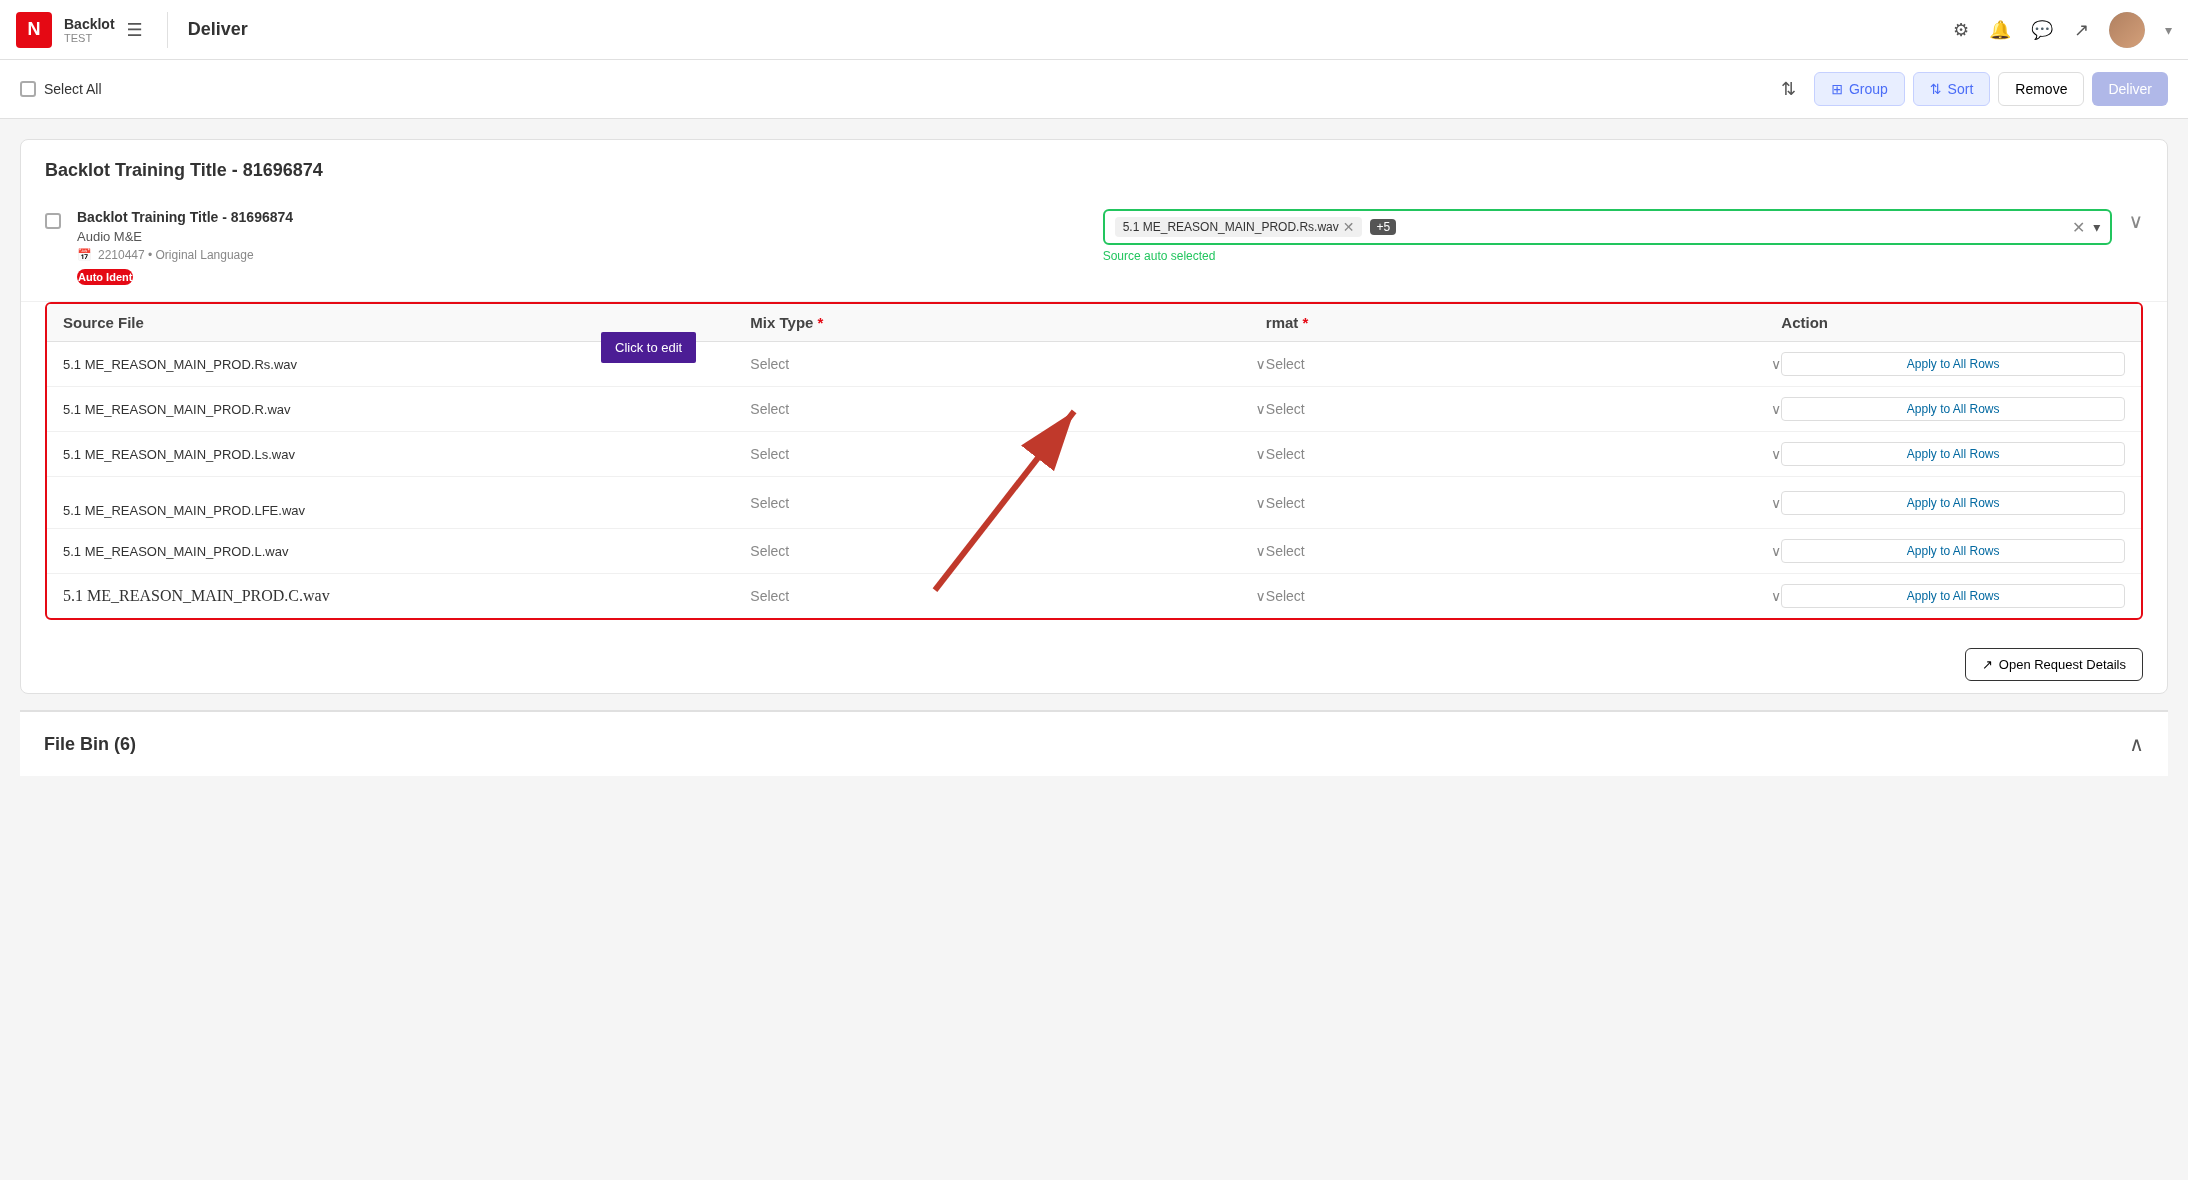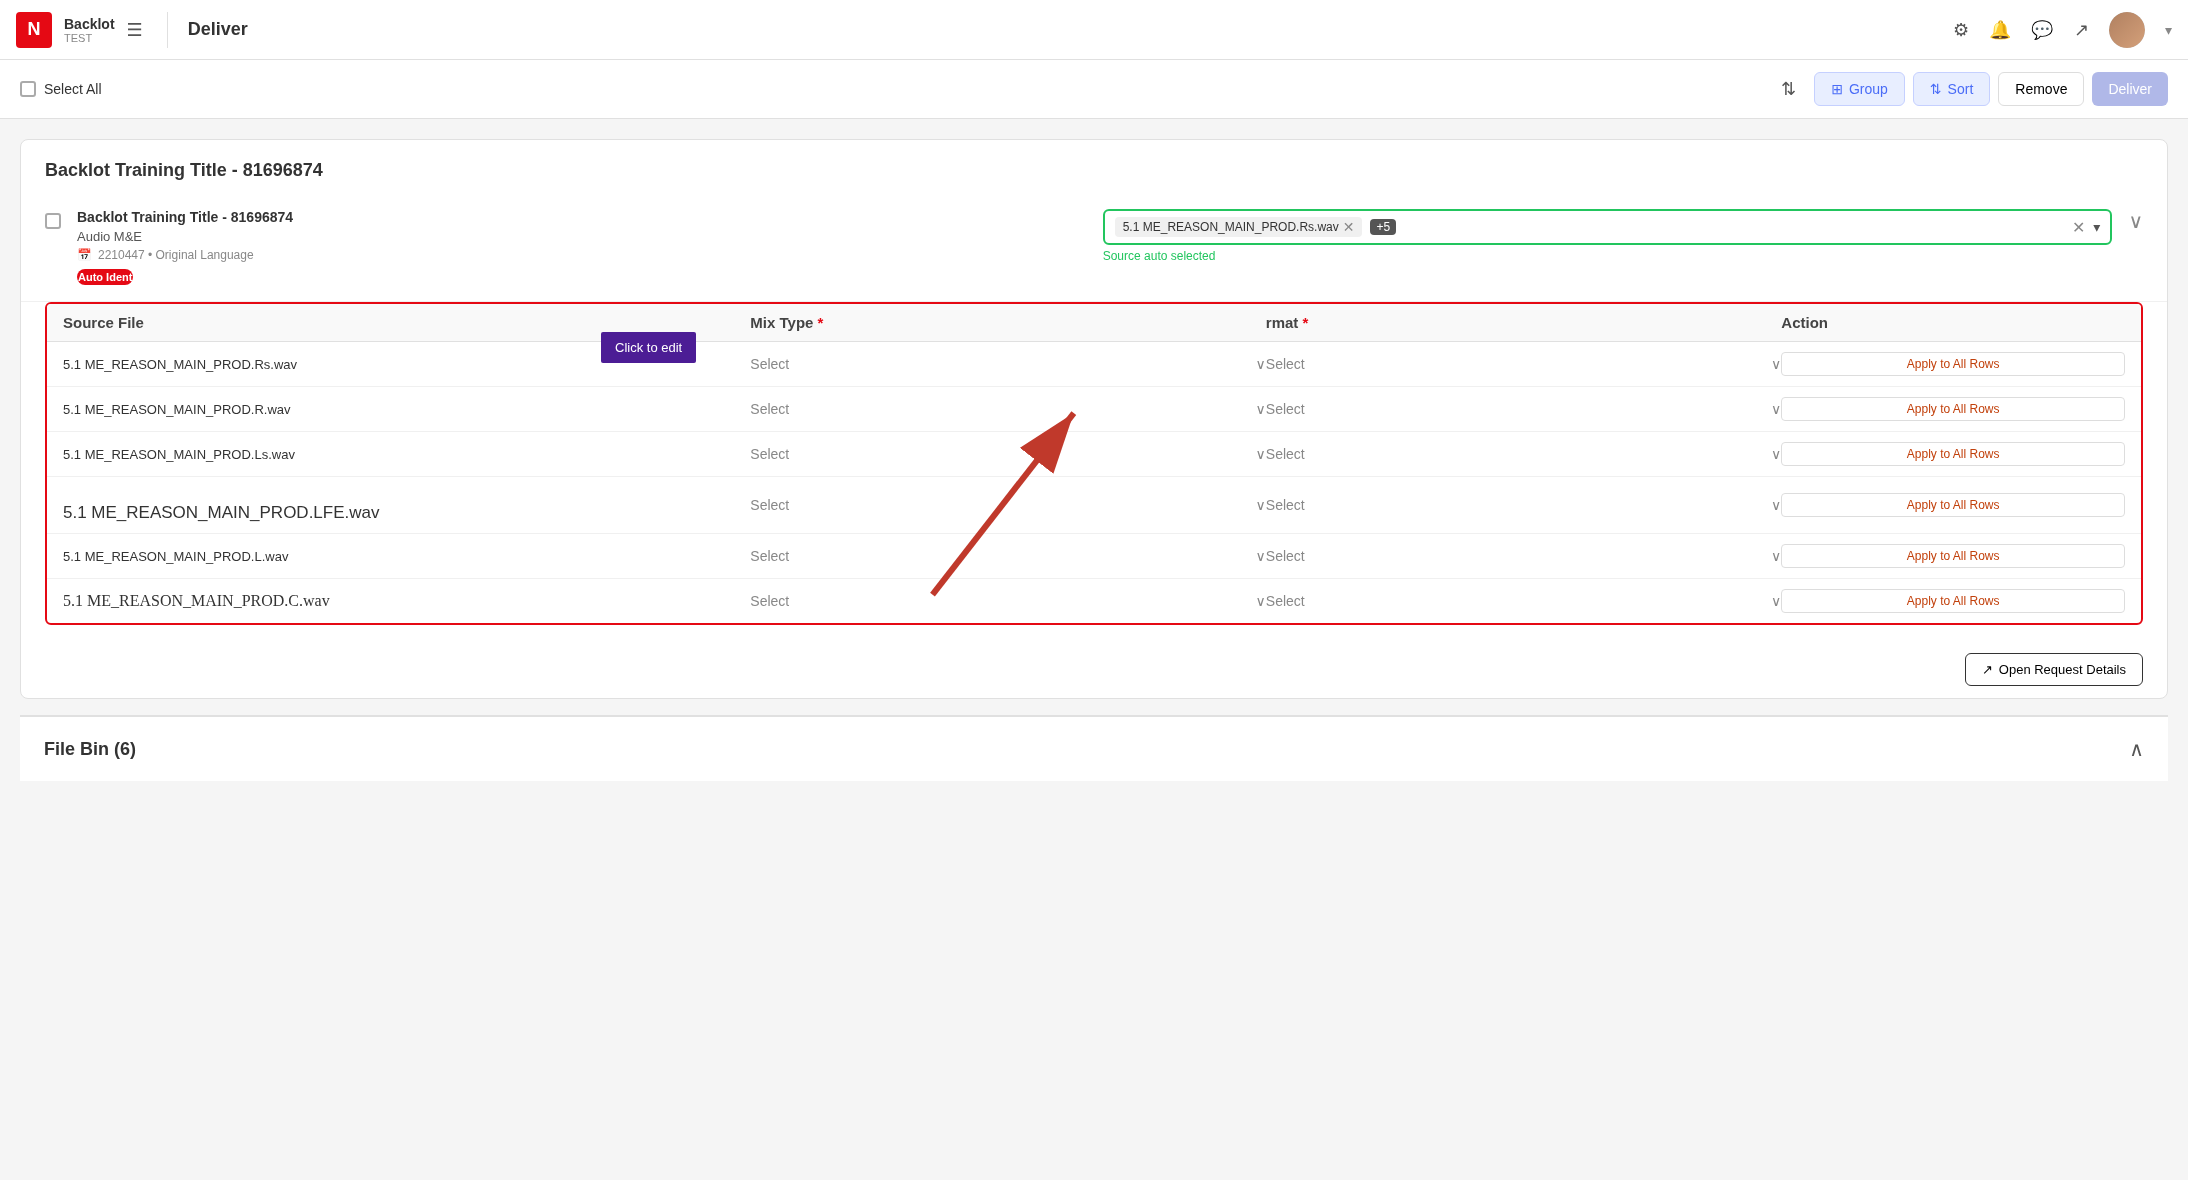--- a/index.html
+++ b/index.html
@@ -106,21 +106,21 @@
       display: grid; grid-template-columns: 2fr 1.5fr 1.5fr 1fr;
       padding: 10px 16px; border-bottom: 1px solid #f0f0f0; align-items: center;
     }
     .table-row:last-child { border-bottom: none; }
     .cell-select {
       display: flex; align-items: center; justify-content: space-between;
       color: #888; cursor: pointer; padding: 4px 0;
     }
     .cell-action-btn {
       background: none; border: 1px solid #ddd; border-radius: 4px;
-      padding: 4px 10px; font-size: 12px; color: #c2410c; cursor: pointer;
+      padding: 4px 10px; font-size: 12px; color: #0369a1; cursor: pointer;
     }
 
     
     .tooltip-popup {
       position: absolute; background: #4c1d95; color: white; padding: 8px 14px;
       border-radius: 2px; font-size: 13px; font-weight: 500; white-space: nowrap;
       z-index: 10;
     }
 
     
@@ -276,21 +276,21 @@
       <span style="color:#888;">Select</span>
       <span style="color:#888;">∨</span>
     </div>
     <div class="cell-select">
       <span style="color:#888;">Select</span>
       <span style="color:#888;">∨</span>
     </div>
     <button class="cell-action-btn">Apply to All Rows</button>
   </div>
             <div class="table-row">
-    <span style="font-size:17px;margin-top:16px;">5.1 ME_REASON_MAIN_PROD.LFE.wav</span>
+    <span style="font-size:13px;margin-top:16px;">5.1 ME_REASON_MAIN_PROD.LFE.wav</span>
     <div class="cell-select">
       <span style="color:#888;">Select</span>
       <span style="color:#888;">∨</span>
     </div>
     <div class="cell-select">
       <span style="color:#888;">Select</span>
       <span style="color:#888;">∨</span>
     </div>
     <button class="cell-action-btn">Apply to All Rows</button>
   </div>

